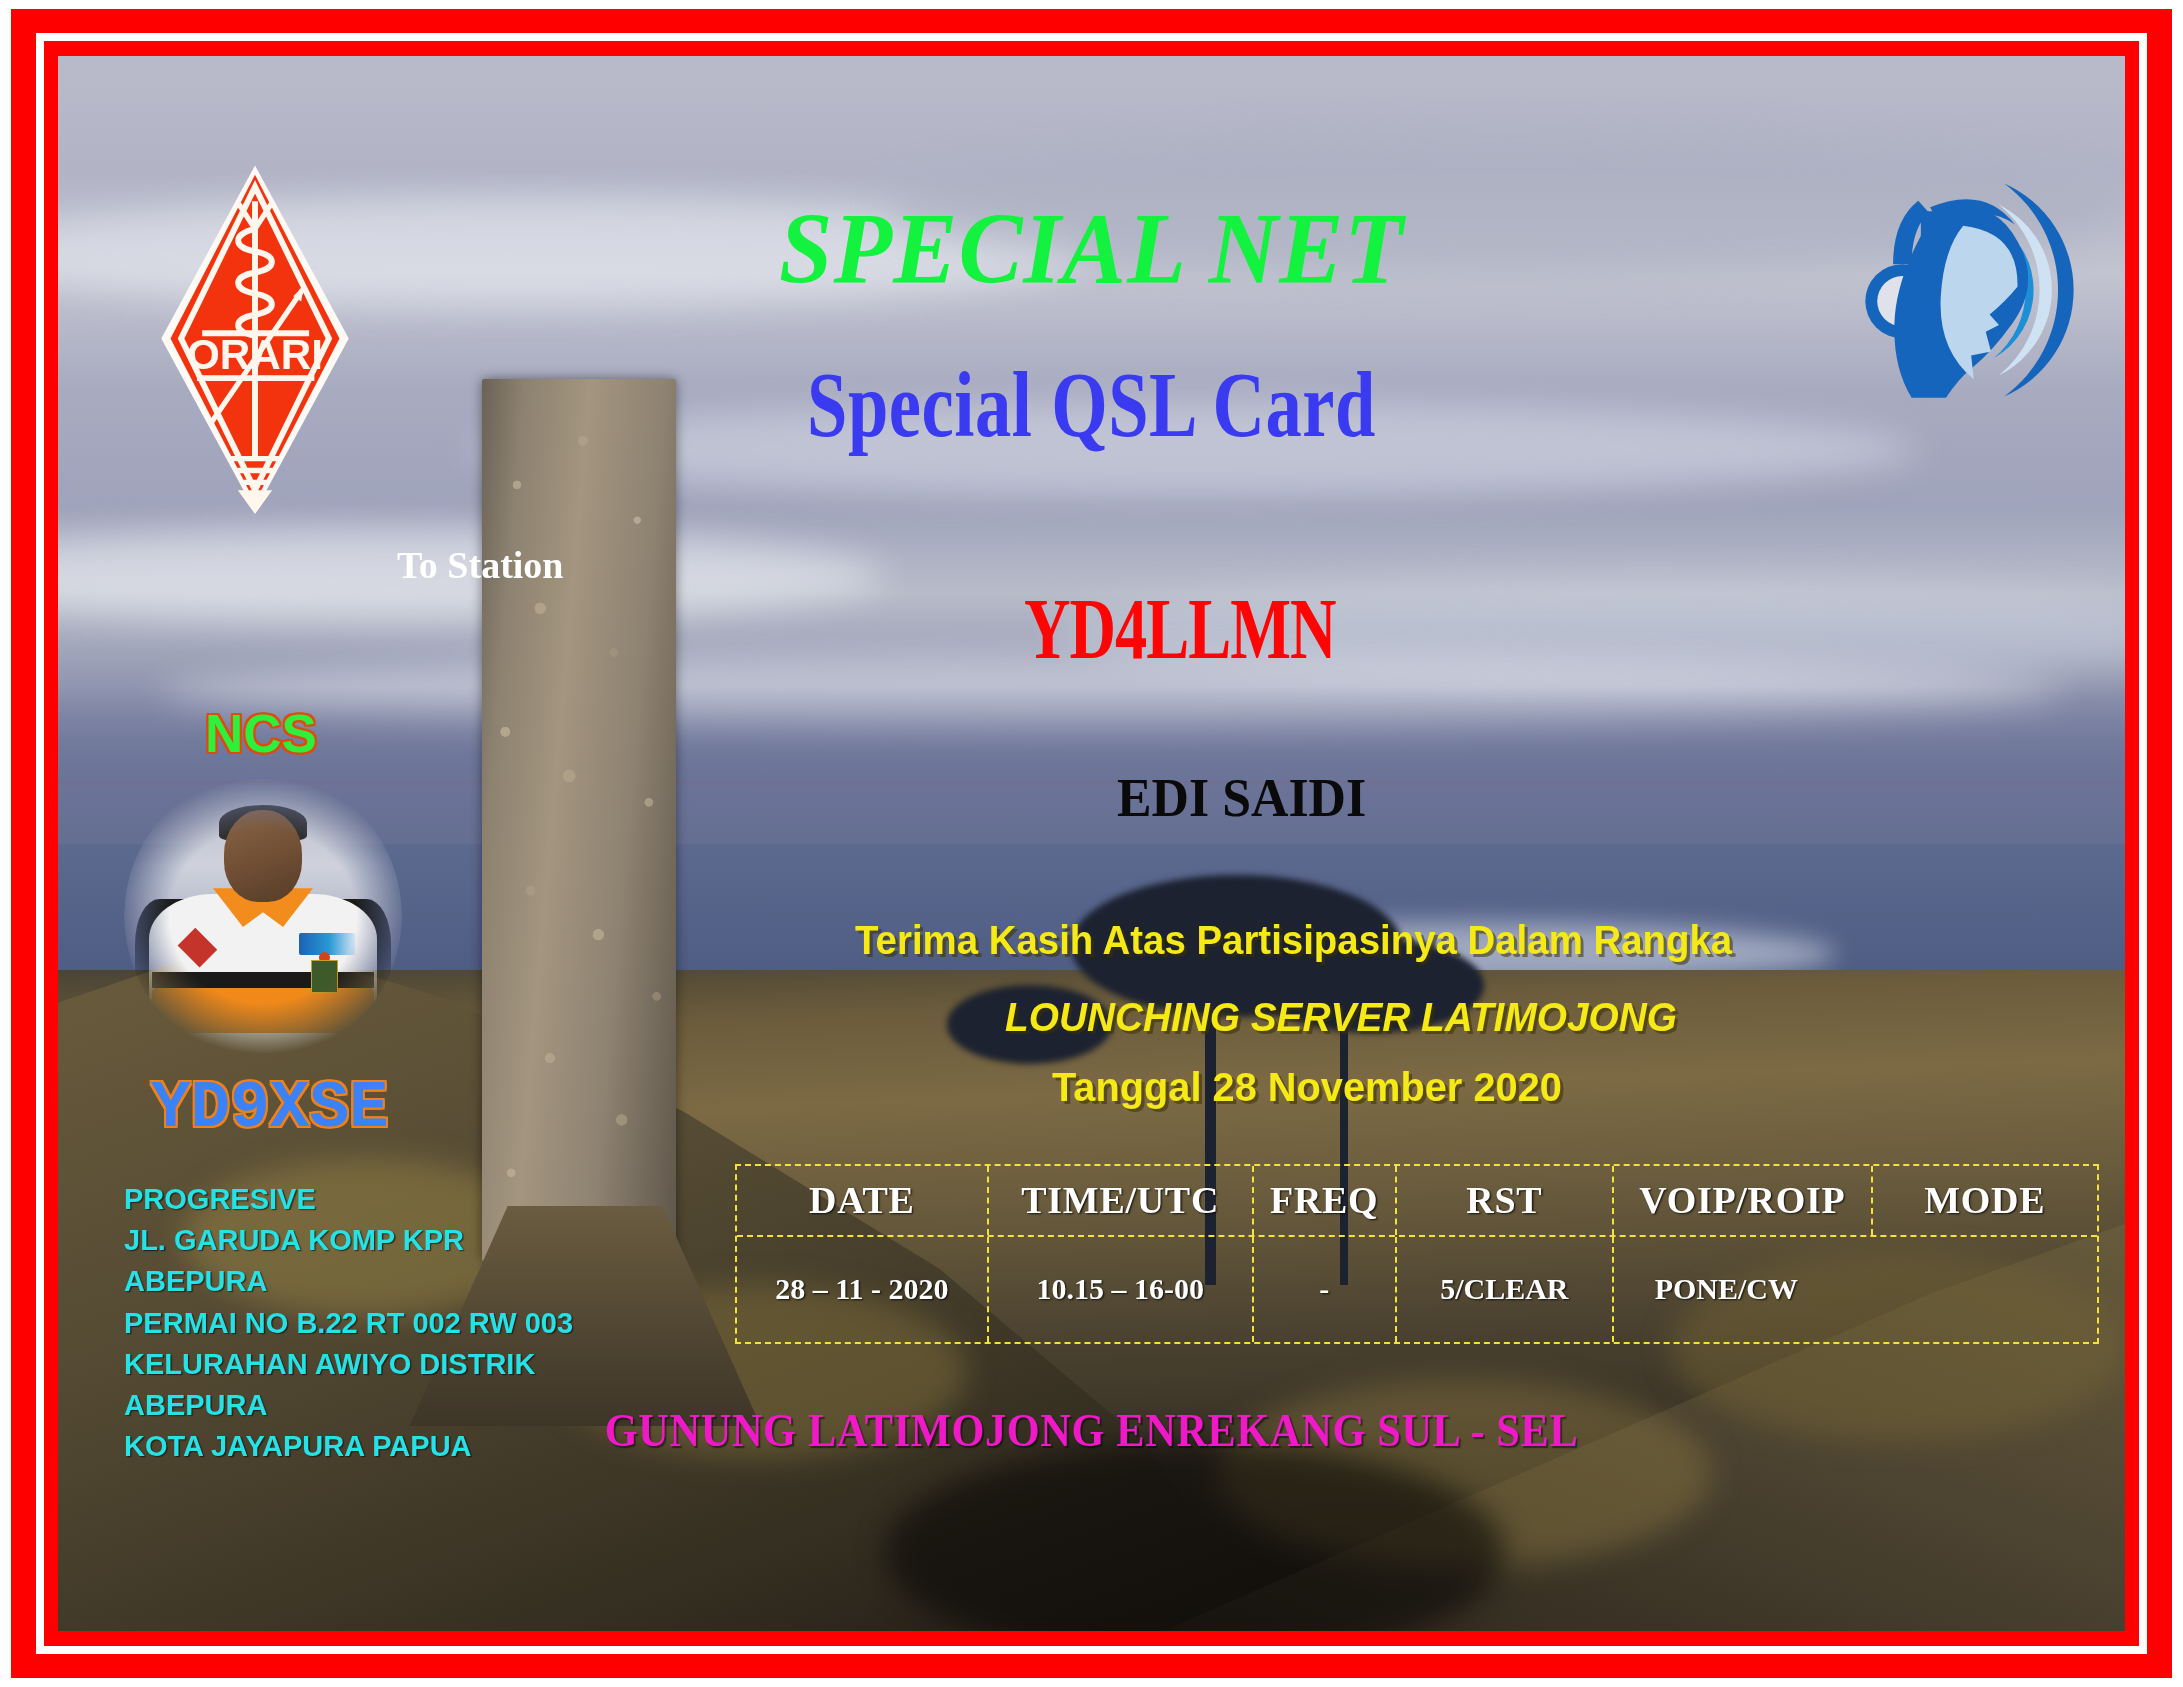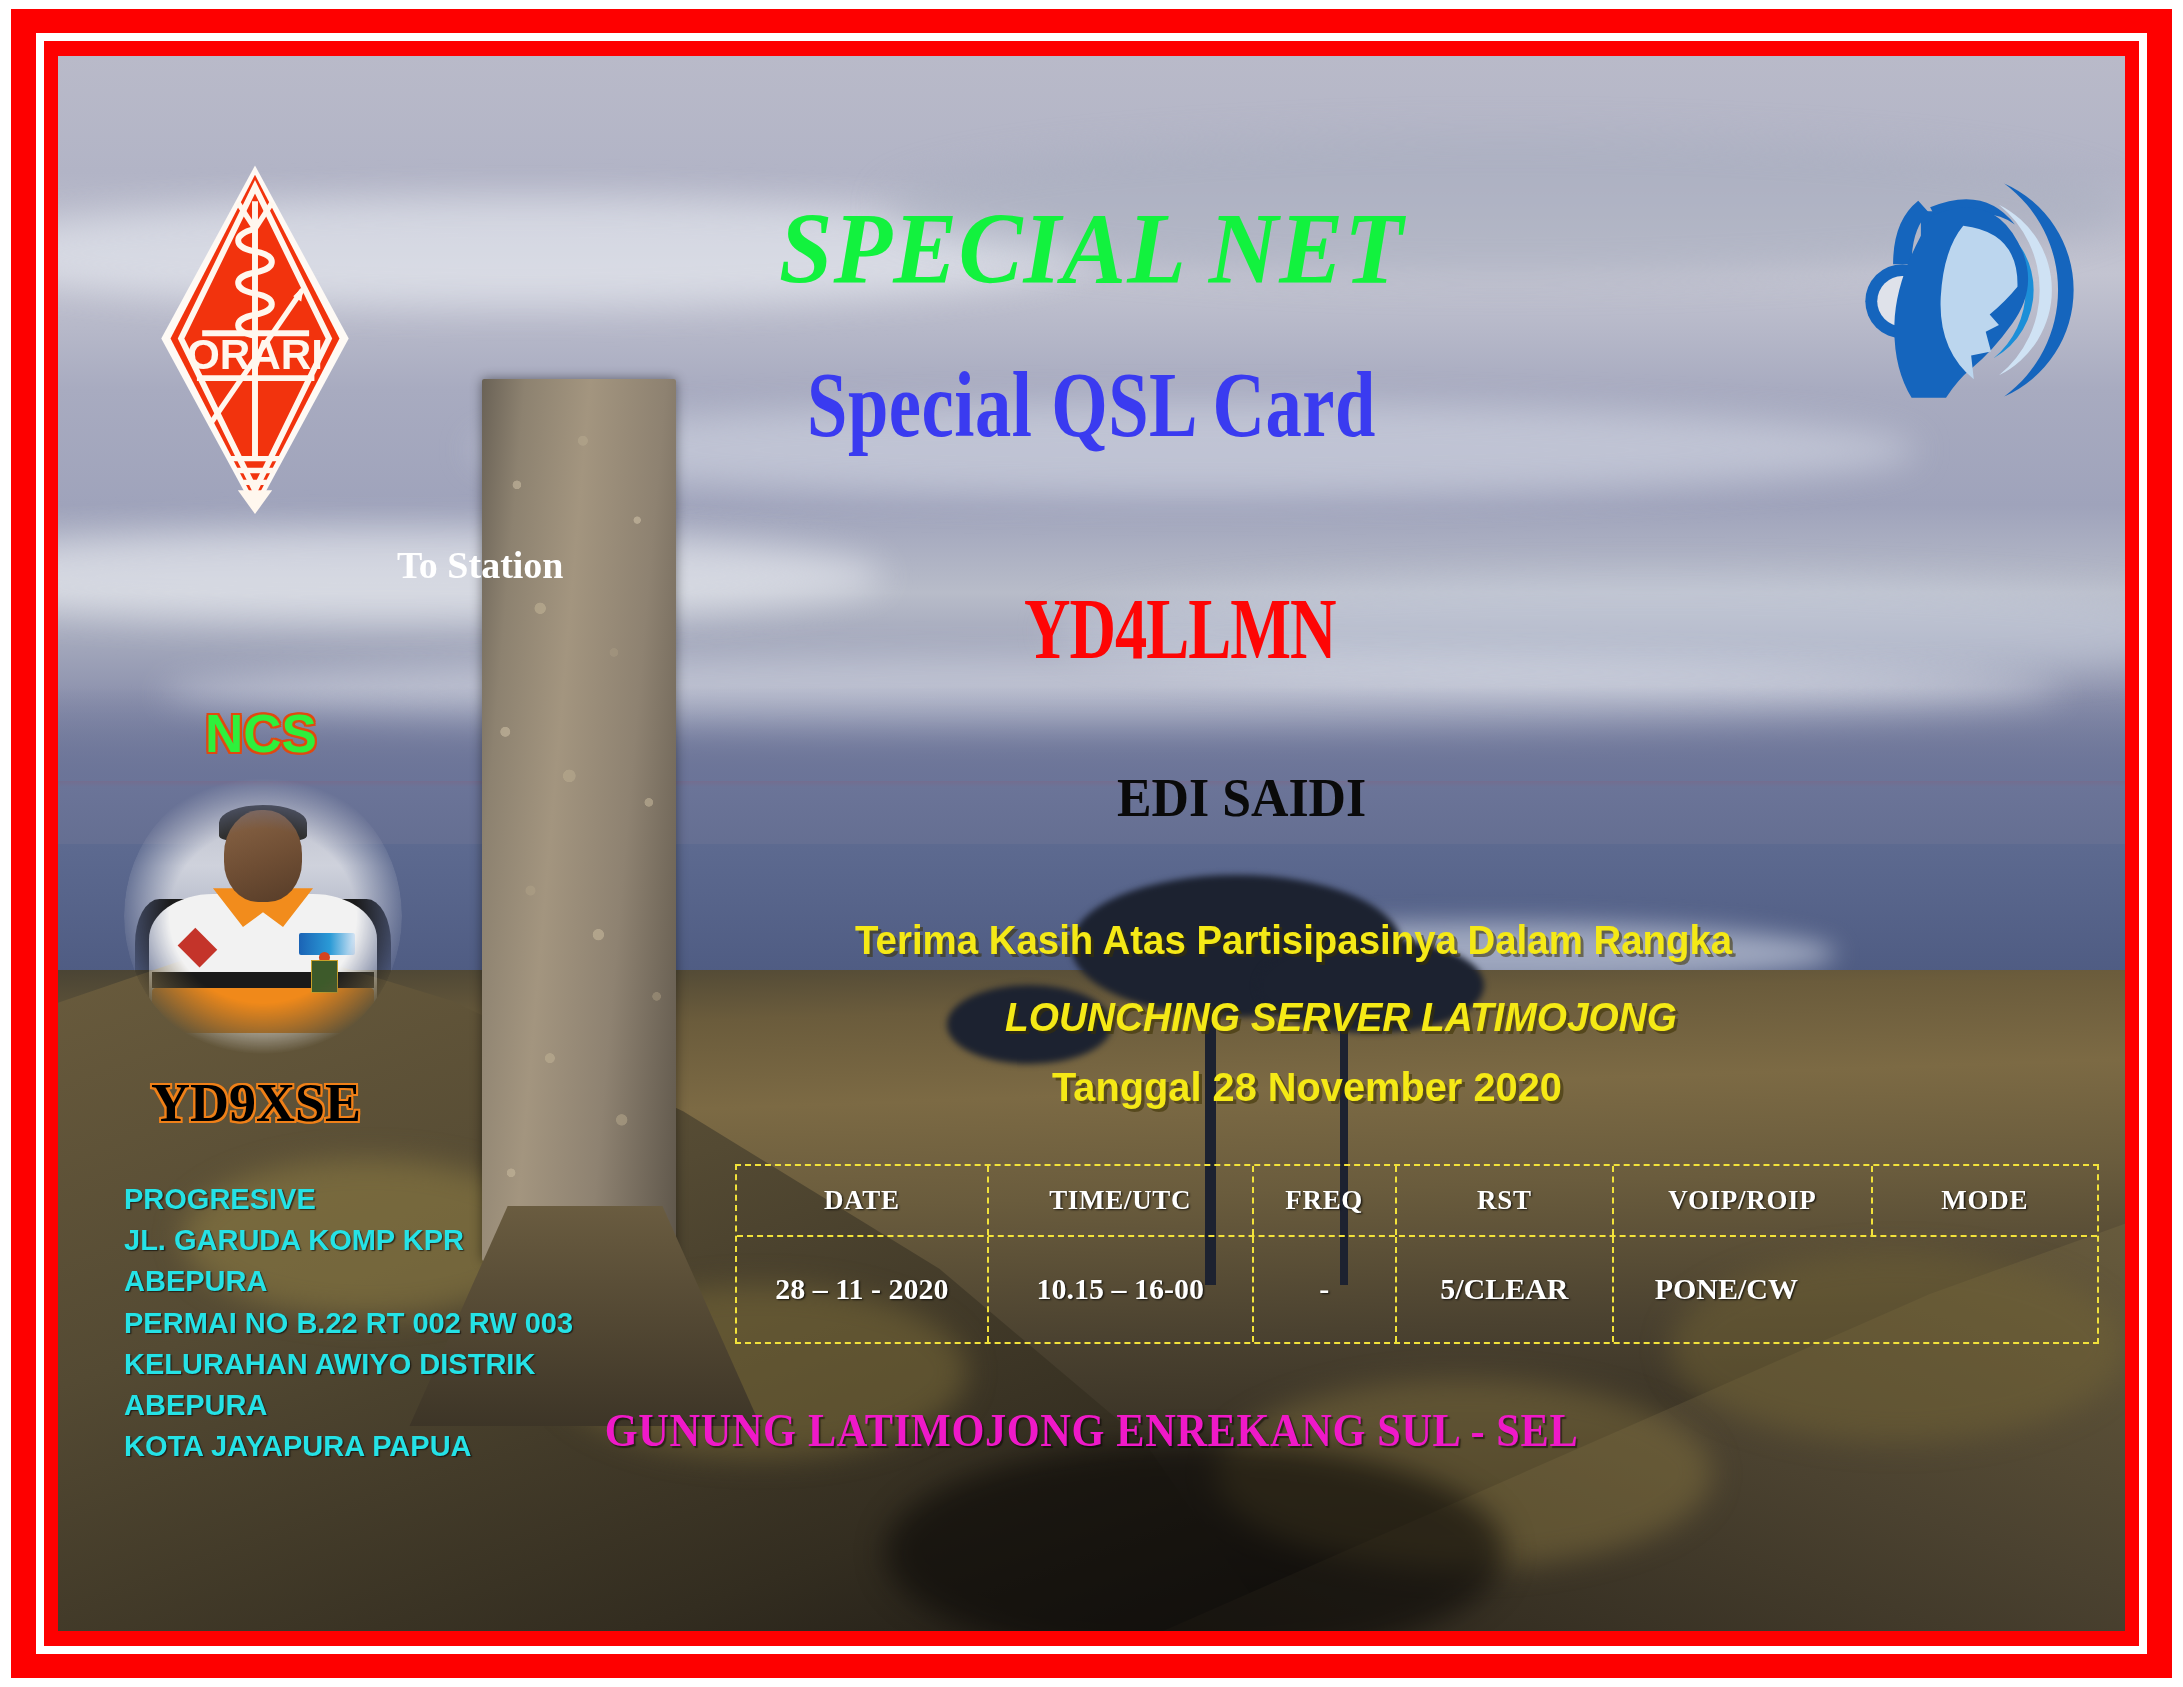--- a/index.html
+++ b/index.html
@@ -71,22 +71,22 @@
   .yline{font-family:"Liberation Sans",sans-serif;font-weight:bold;color:#f5e916;
      text-shadow:3.3px 3.3px 0 rgba(60,50,0,.55);}
   #y1{left:797px;top:864px;font-size:40px;transform:scaleX(.96);transform-origin:left center;}
   #y2{left:947px;top:941px;font-size:40px;font-style:italic;transform:scaleX(.97);transform-origin:left center;}
   #y3{left:994px;top:1011px;font-size:41px;transform:scaleX(.97);transform-origin:left center;}
 
   #ncs{left:147px;top:651px;font-size:53px;font-weight:bold;color:#2ef03c;
      font-family:"Liberation Sans",sans-serif;
      text-shadow:-2px 0 #e04a10,0 2px #e04a10,2px 0 #e04a10,0 -2px #e04a10,
                  -2px -2px #e04a10,2px 2px #e04a10,-2px 2px #e04a10,2px -2px #e04a10;}
-  #yd9xse{left:93px;top:1020px;font-size:54px;font-weight:bold;color:#000000;
-     font-family:Liberation Serif, serif;
+  #yd9xse{left:93px;top:1020px;font-size:66px;font-weight:bold;color:#3b82f6;
+     font-family:Liberation Mono, monospace;
      text-shadow:-2px 0 #f08018,0 2px #f08018,2px 0 #f08018,0 -2px #f08018,
                  -2px -2px #f08018,2px 2px #f08018,-2px 2px #f08018,2px -2px #f08018;}
 
   
   #portrait{position:absolute;left:66px;top:721px;width:278px;height:278px;
      border-radius:50%/54%;overflow:hidden;filter:blur(0.3px);
      -webkit-mask-image:radial-gradient(ellipse 58% 54% at 50% 50%, #000 58%, transparent 92%);
      mask-image:radial-gradient(ellipse 58% 54% at 50% 50%, #000 58%, transparent 92%);}
   #portrait .bg{position:absolute;inset:0;background:linear-gradient(180deg,#b7bac8 0%,#cfd2dc 32%,#9aa0b6 70%,#6d7694 100%);}
   #portrait .head{position:absolute;left:36%;top:12%;width:28%;height:33%;border-radius:48% 48% 44% 44%;
@@ -117,21 +117,21 @@
   #qtable{position:absolute;left:677px;top:1108px;width:1364px;height:180px;
      border:2.6px dashed #f2e23a;box-sizing:border-box;display:flex;flex-direction:column;}
   #qtable .trow{display:flex;}
   #qtable .trow.head{height:69px;}
   #qtable .trow.body{height:106px;border-top:2.6px dashed #f2e23a;}
   #qtable .cell{display:flex;align-items:center;justify-content:center;text-align:center;
      color:#ffffff;font-family:"Liberation Serif",serif;font-weight:bold;
      border-right:2.6px dashed #f2e23a;box-sizing:border-box;
      text-shadow:1.3px 1.3px 2px rgba(0,0,0,.75);}
   #qtable .cell:last-child{border-right:none;}
-  #qtable .trow.head .cell{font-size:27px;letter-spacing:0.7px;}
+  #qtable .trow.head .cell{font-size:38px;letter-spacing:0.7px;}
   #qtable .trow.body .cell{font-size:30px;line-height:1.2;}
   .c0{width:18.5%}.c1{width:19.5%}.c2{width:10.5%}.c3{width:19%}.c4{width:16%}.c5{width:16.5%}
 
   #gunung{left:0;right:0;top:1352px;text-align:center;font-size:46px;font-weight:bold;
      color:#ef19c8;font-family:"Liberation Serif",serif;transform:scaleX(.92);
      text-shadow:2px 2px 1.3px rgba(0,0,0,.5);letter-spacing:0.7px;}
 
   #motto{left:79px;top:1573px;font-size:45px;font-weight:bold;color:#f07a17;
      font-family:"Liberation Serif",serif;transform:scaleX(.82);transform-origin:left center;
      text-shadow:2px 2px 1.3px rgba(0,0,0,.55);}

